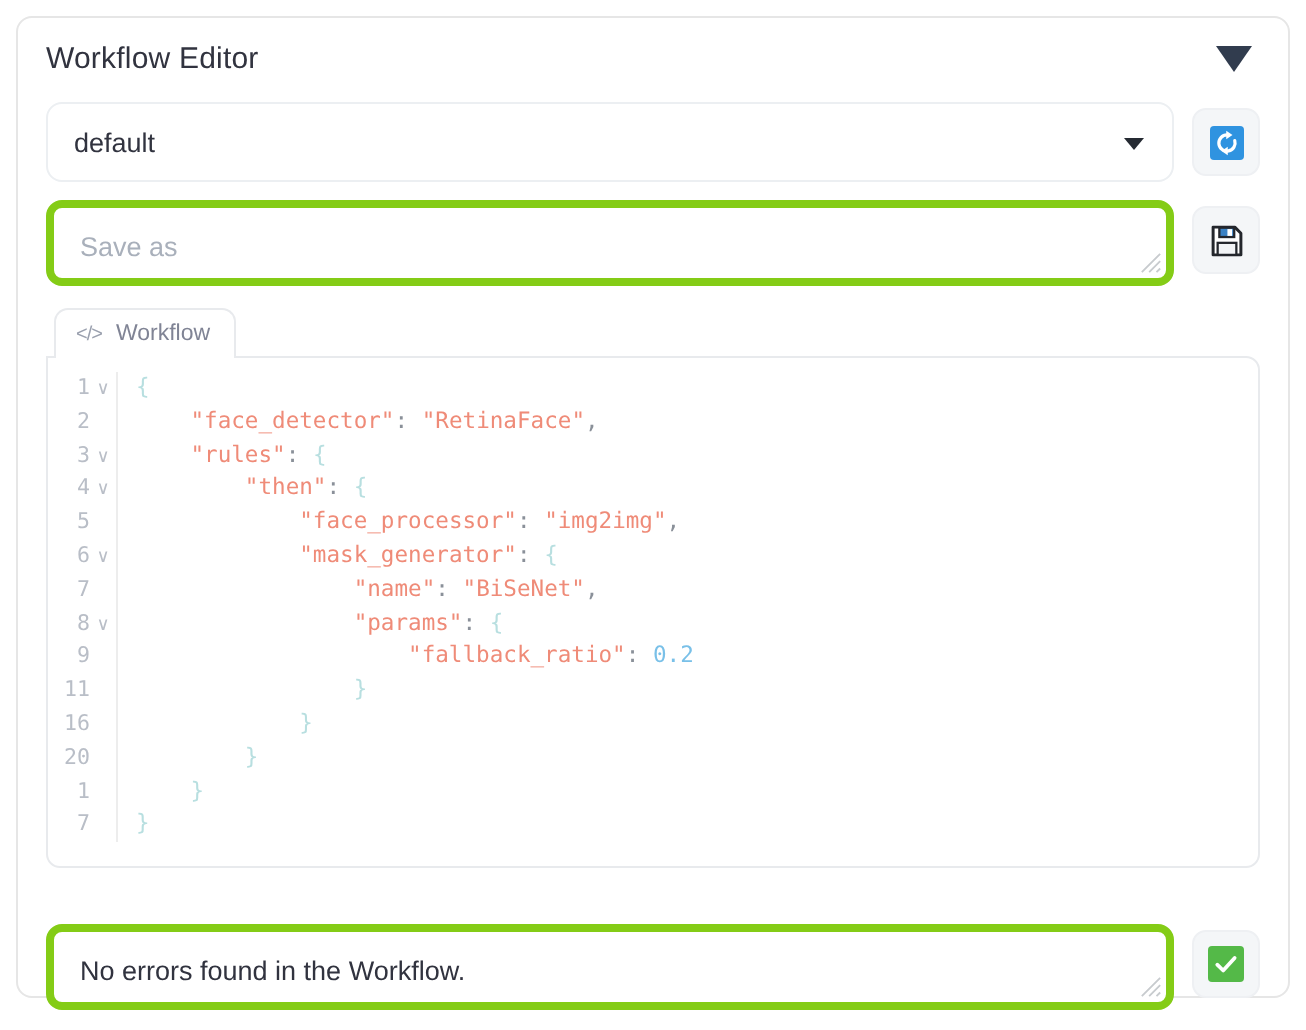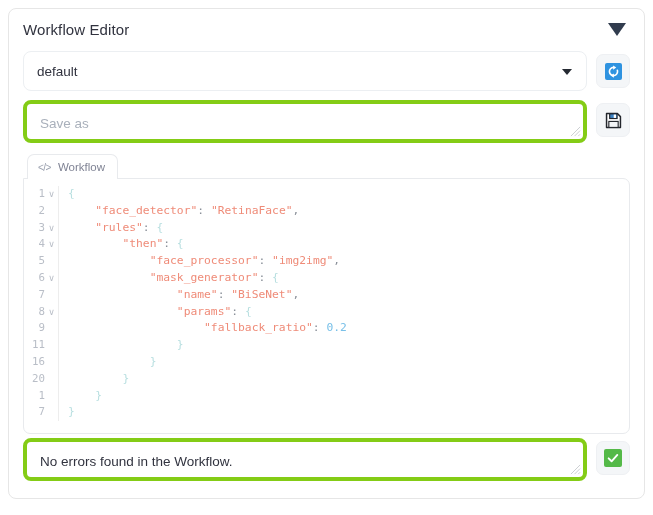--- a/index.html
+++ b/index.html
@@ -320,21 +320,21 @@
           <div class="code-row"><span class="ln">9</span><span class="fold"></span><span class="gutline"></span><span class="ctext"><span>                    </span><span class="tk-key">"fallback_ratio"</span><span class="tk-col">:</span><span> </span><span class="tk-num">0.2</span></span></div>
           <div class="code-row"><span class="ln">11</span><span class="fold"></span><span class="gutline"></span><span class="ctext"><span>                </span><span class="tk-punc">}</span></span></div>
           <div class="code-row"><span class="ln">16</span><span class="fold"></span><span class="gutline"></span><span class="ctext"><span>            </span><span class="tk-punc">}</span></span></div>
           <div class="code-row"><span class="ln">20</span><span class="fold"></span><span class="gutline"></span><span class="ctext"><span>        </span><span class="tk-punc">}</span></span></div>
           <div class="code-row"><span class="ln">1</span><span class="fold"></span><span class="gutline"></span><span class="ctext"><span>    </span><span class="tk-punc">}</span></span></div>
           <div class="code-row"><span class="ln">7</span><span class="fold"></span><span class="gutline"></span><span class="ctext"><span class="tk-punc">}</span></span></div>
         </div>
     </div>
   </div>
 
-  <div class="row" style="margin-top:4px;">
+  <div class="row" style="margin-top:28px;">
     <div class="ta value">
       <span>No errors found in the Workflow.</span>
       <svg class="resize-grip" viewBox="0 0 12 12">
         <path d="M11 1 L1 11 M11 5 L5 11 M11 9 L9 11" stroke="#9aa0a6" stroke-width="1" fill="none"></path>
       </svg>
     </div>
     <div class="check-btn">
       <span class="check-glyph">
         <svg width="14" height="14" viewBox="0 0 24 24">
           <path d="M4.5 12.6 L9.6 17.6 L19.4 6.8" fill="none" stroke="#ffffff" stroke-width="3.2" stroke-linecap="round" stroke-linejoin="round"></path>

